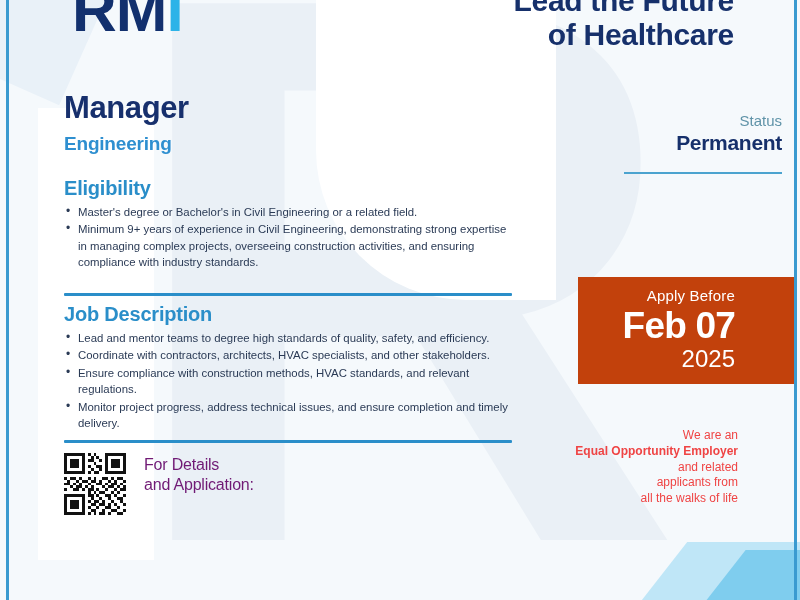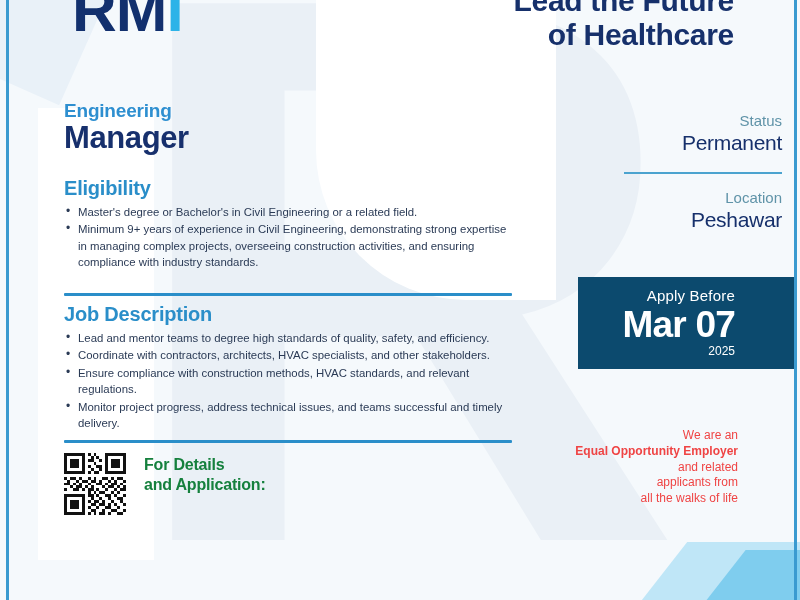--- a/index.html
+++ b/index.html
@@ -111,57 +111,57 @@
   
   #qr-block {
     margin-top:10px; display:flex; align-items:flex-start; gap:18px;
   }
   #qr-code {
     width:62px; height:62px; flex:none;
     background:#ffffff; position:relative; overflow:hidden;
   }
   #qr-code svg { display:block; }
   #qr-text {
-    font-size:16px; font-weight:700; color:#15803d;
+    font-size:16px; font-weight:400; color:#701a75;
     line-height:1.25; letter-spacing:-0.2px; padding-top:2px;
   }
 
   
   #right-col {
     position:absolute; right:18px; top:112px; width:226px;
     text-align:right; z-index:4;
   }
   .meta-label {
     font-size:15px; color:#5f93a8; font-weight:400; line-height:1.2;margin-left:21px;
   }
   .meta-value {
-    font-size:21px; color:#16306b; font-weight:400;
+    font-size:21px; color:#16306b; font-weight:700;
     letter-spacing:-0.3px; margin-top:1px;
   }
   .meta-divider {
     height:2px; background:#4ba3cf; margin:17px 0 15px auto; width:158px;
   }
 
   
   #apply-box {
-    position:absolute; left:578px; top:277px; right:3px; height:92px;
-    background:#0c4a6e; z-index:5;
+    position:absolute; left:578px; top:277px; right:3px; height:107px;
+    background:#c2410c; z-index:5;
     display:flex; flex-direction:column; align-items:flex-end;
     justify-content:center; padding:0 62px 0 0;
   }
   #apply-before {
     color:#ffffff; font-size:15px; font-weight:400;
     letter-spacing:0.2px; line-height:1.1;
   }
   #apply-date {
     color:#ffffff; font-size:37px; font-weight:800;
     letter-spacing:-0.8px; line-height:1.06; margin-top:1px;
   }
   #apply-year {
-    color:#ffffff; font-size:12px; font-weight:400;
+    color:#ffffff; font-size:24px; font-weight:400;
     line-height:1.1; margin-top:1px;
   }
 
   
   #eoe {
     position:absolute; right:62px; top:428px; width:170px;
     text-align:right; z-index:4;
     font-size:12px; line-height:1.32; color:#ef4444;
   }
   #eoe .strong { font-weight:700; display:block; }
@@ -182,39 +182,39 @@
   <div class="edge-right"></div>
 
   <div id="logo"><span class="rm">RM</span><span class="i">I</span></div>
 
   <div id="headline">
     <div>Lead the Future</div>
     <div>of Healthcare</div>
   </div>
 
   <div id="left-col">
+    <div id="job-title">Manager</div>
     <div id="job-dept">Engineering</div>
-    <div id="job-title">Manager</div>
 
     <div class="section">
       <div class="section-title">Eligibility</div>
       <ul class="bullets" id="eligibility-list">
           <li>Master's degree or Bachelor's in Civil Engineering or a related field.</li>
           <li>Minimum 9+ years of experience in Civil Engineering, demonstrating strong expertise in managing complex projects, overseeing construction activities, and ensuring compliance with industry standards.</li>
         </ul>
     </div>
 
     <div class="section">
       <div class="divider"></div>
       <div class="section-title">Job Description</div>
       <ul class="bullets" id="description-list">
           <li>Lead and mentor teams to degree high standards of quality, safety, and efficiency.</li>
           <li>Coordinate with contractors, architects, HVAC specialists, and other stakeholders.</li>
           <li>Ensure compliance with construction methods, HVAC standards, and relevant regulations.</li>
-          <li>Monitor project progress, address technical issues, and teams successful and timely delivery.</li>
+          <li>Monitor project progress, address technical issues, and ensure completion and timely delivery.</li>
         </ul>
     </div>
 
     <div class="divider" style="margin-top:8px;"></div>
 
     <div id="qr-block">
       <div id="qr-code">
         <svg width="62" height="62" viewBox="0 0 21 21" shape-rendering="crispEdges">
           <rect width="21" height="21" fill="#ffffff"></rect>
           <g fill="#111111">
@@ -332,29 +332,25 @@
       </div>
     </div>
   </div>
 
   <div id="right-col">
     <div>
       <div class="meta-label">Status</div>
       <div class="meta-value">Permanent</div>
     </div>
     <div class="meta-divider"></div>
-    <div>
-      <div class="meta-label">Location</div>
-      <div class="meta-value">Peshawar</div>
-    </div>
   </div>
 
   <div id="apply-box">
     <div id="apply-before">Apply Before</div>
-    <div id="apply-date">Mar 07</div>
+    <div id="apply-date">Feb 07</div>
     <div id="apply-year">2025</div>
   </div>
 
   <div id="eoe">
     <span>We are an</span>
     <span class="strong">Equal Opportunity Employer</span>
     <span>and related</span><br>
     <span>applicants from</span><br>
     <span>all the walks of life</span>
   </div>

